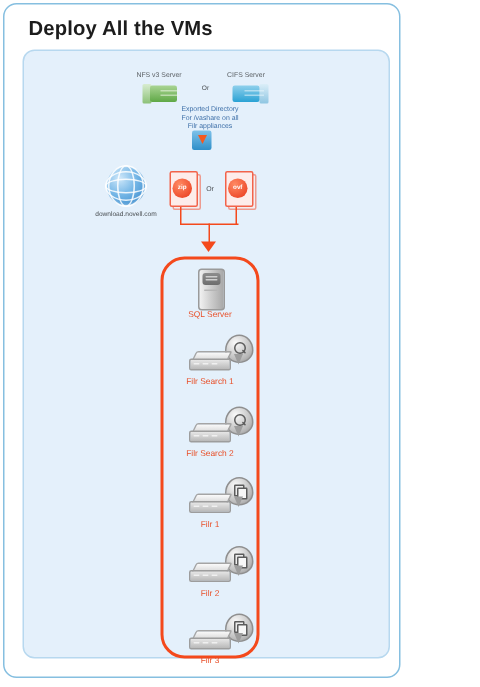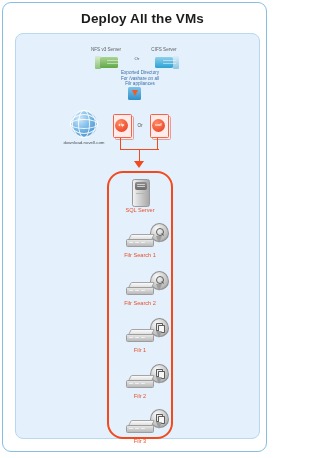--- a/index.html
+++ b/index.html
@@ -11,22 +11,21 @@
   }
   .outer-frame{
     position:absolute;left:2px;top:2px;
     width:265px;height:450px;
     border:1px solid #86bfe0;
     border-radius:9px;
     background:#ffffff;
     box-sizing:border-box;
   }
   .page-title{
-    position:absolute;left:5px;top:8px;width:269px;
-    text-align:center;
+    position:absolute;left:16px;top:8px;width:269px;
     font-size:13.5px;font-weight:bold;color:#1c1c1c;
     letter-spacing:.1px;
   }
   .inner-panel{
     position:absolute;left:12px;top:30px;
     width:245px;height:406px;
     background:#e4f0fb;
     border:1px solid #b7d8ef;
     border-radius:8px;
     box-sizing:border-box;

